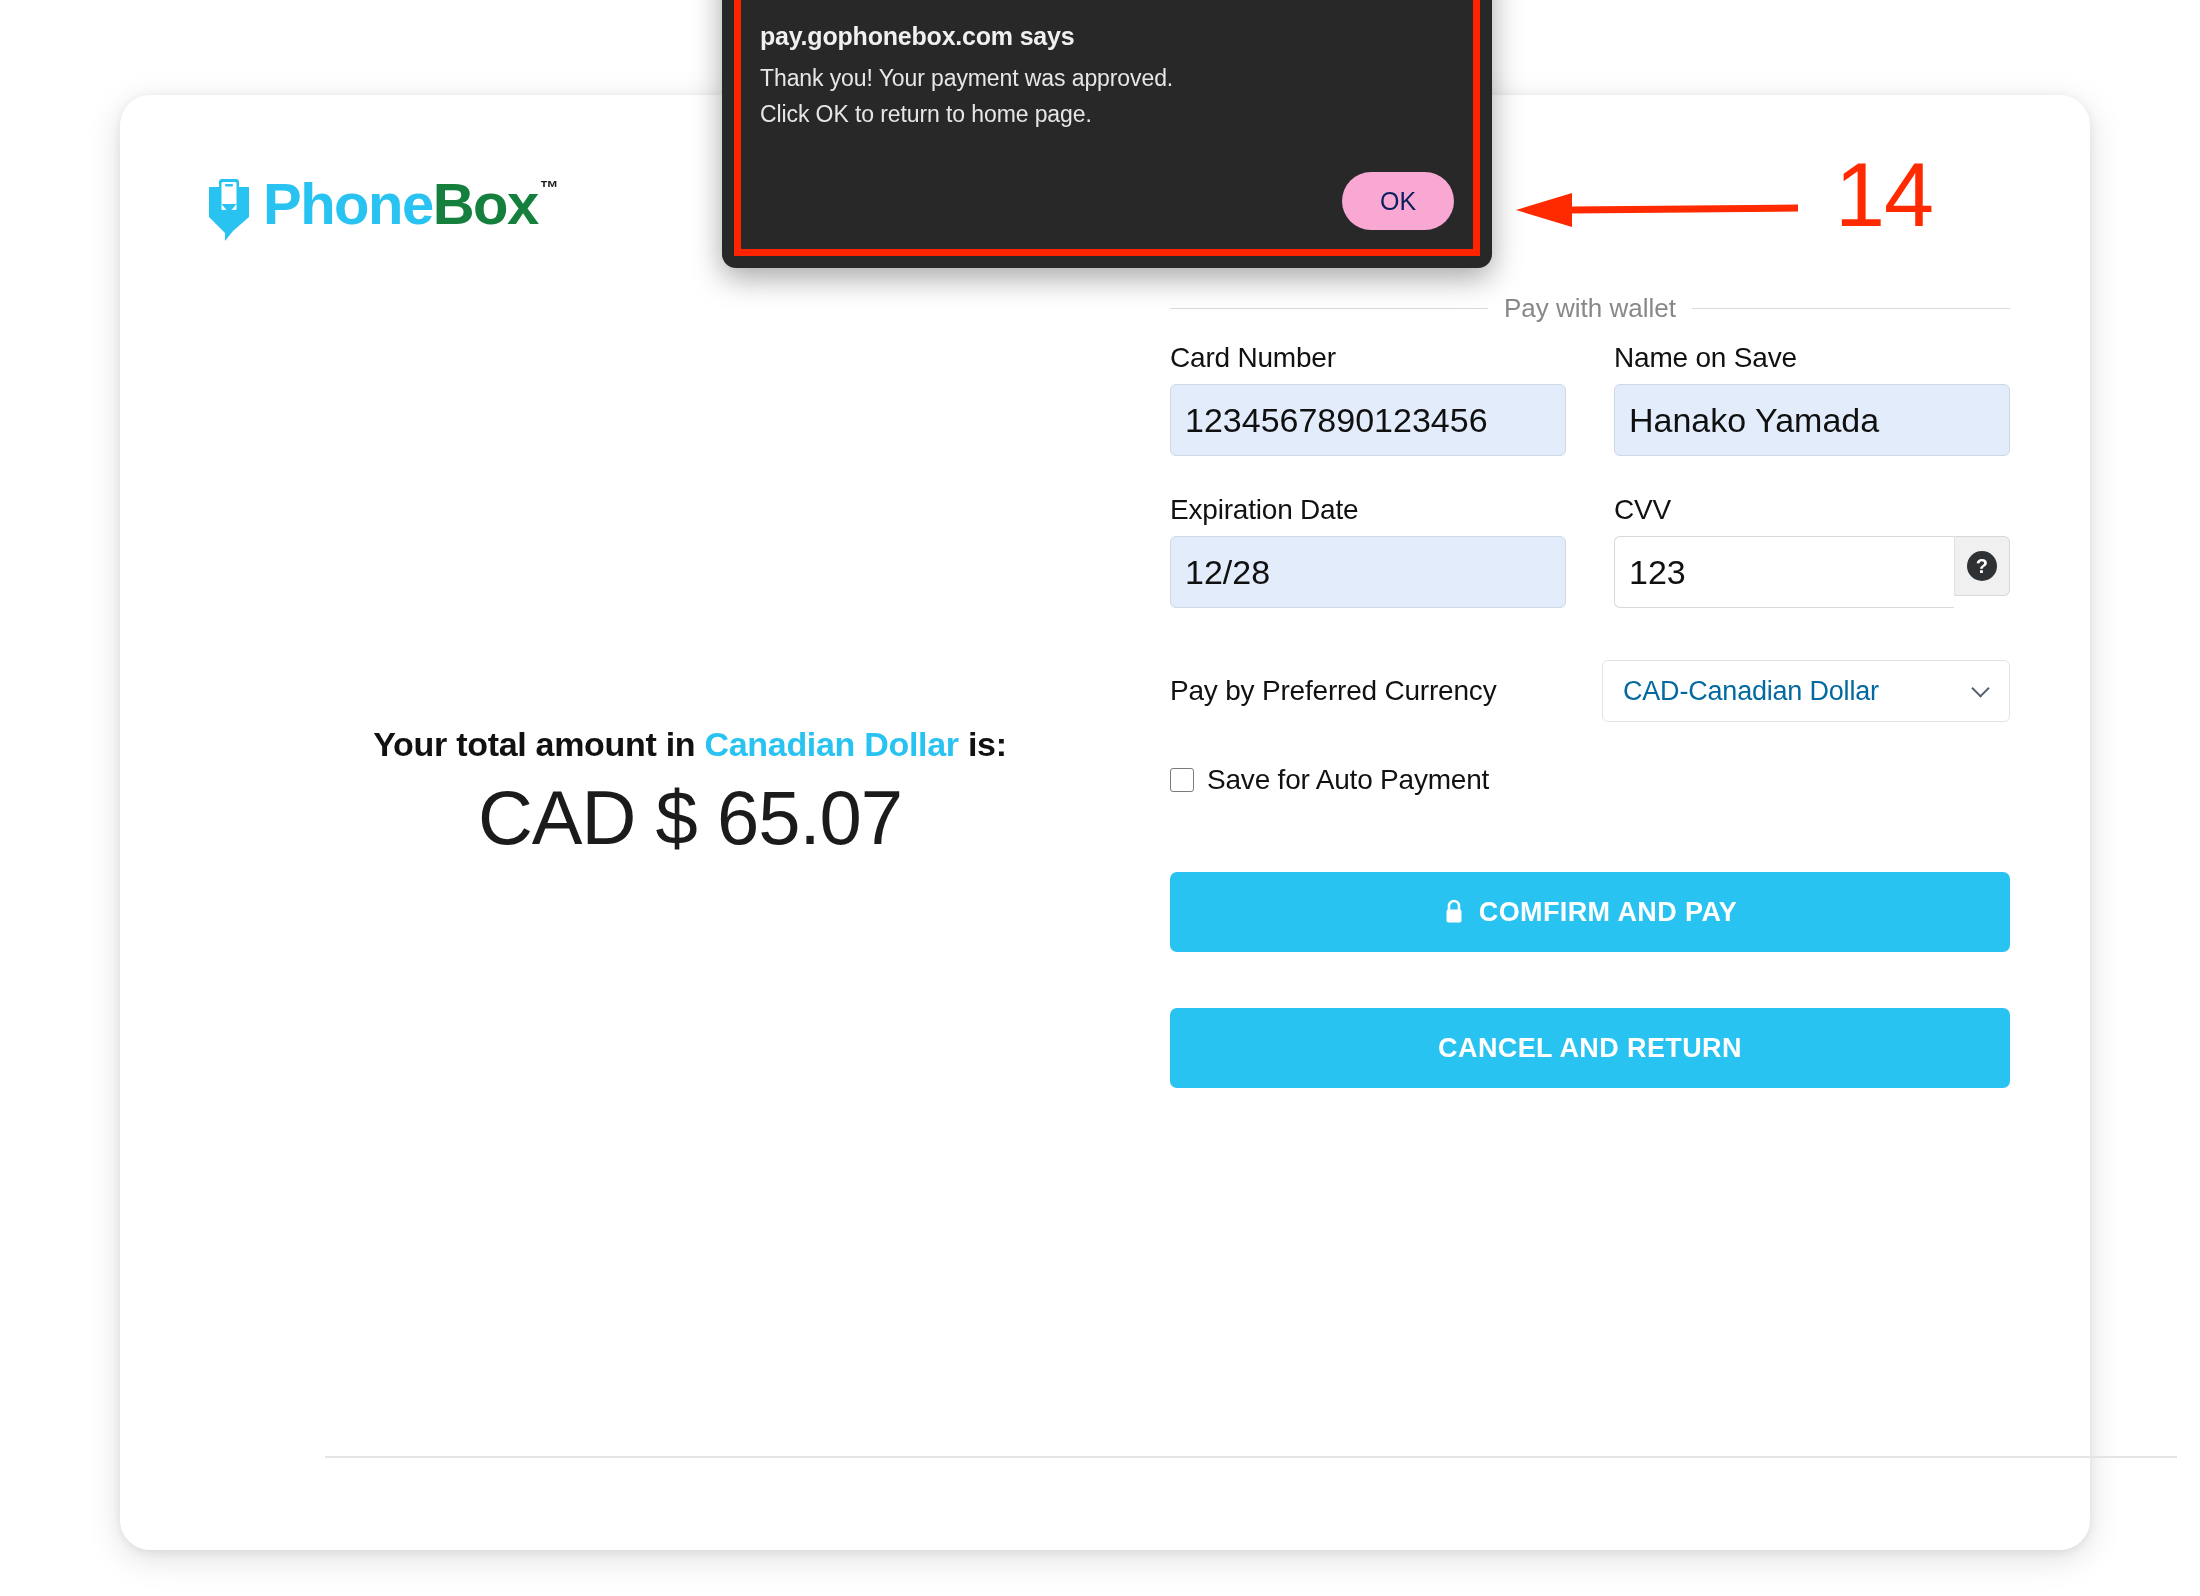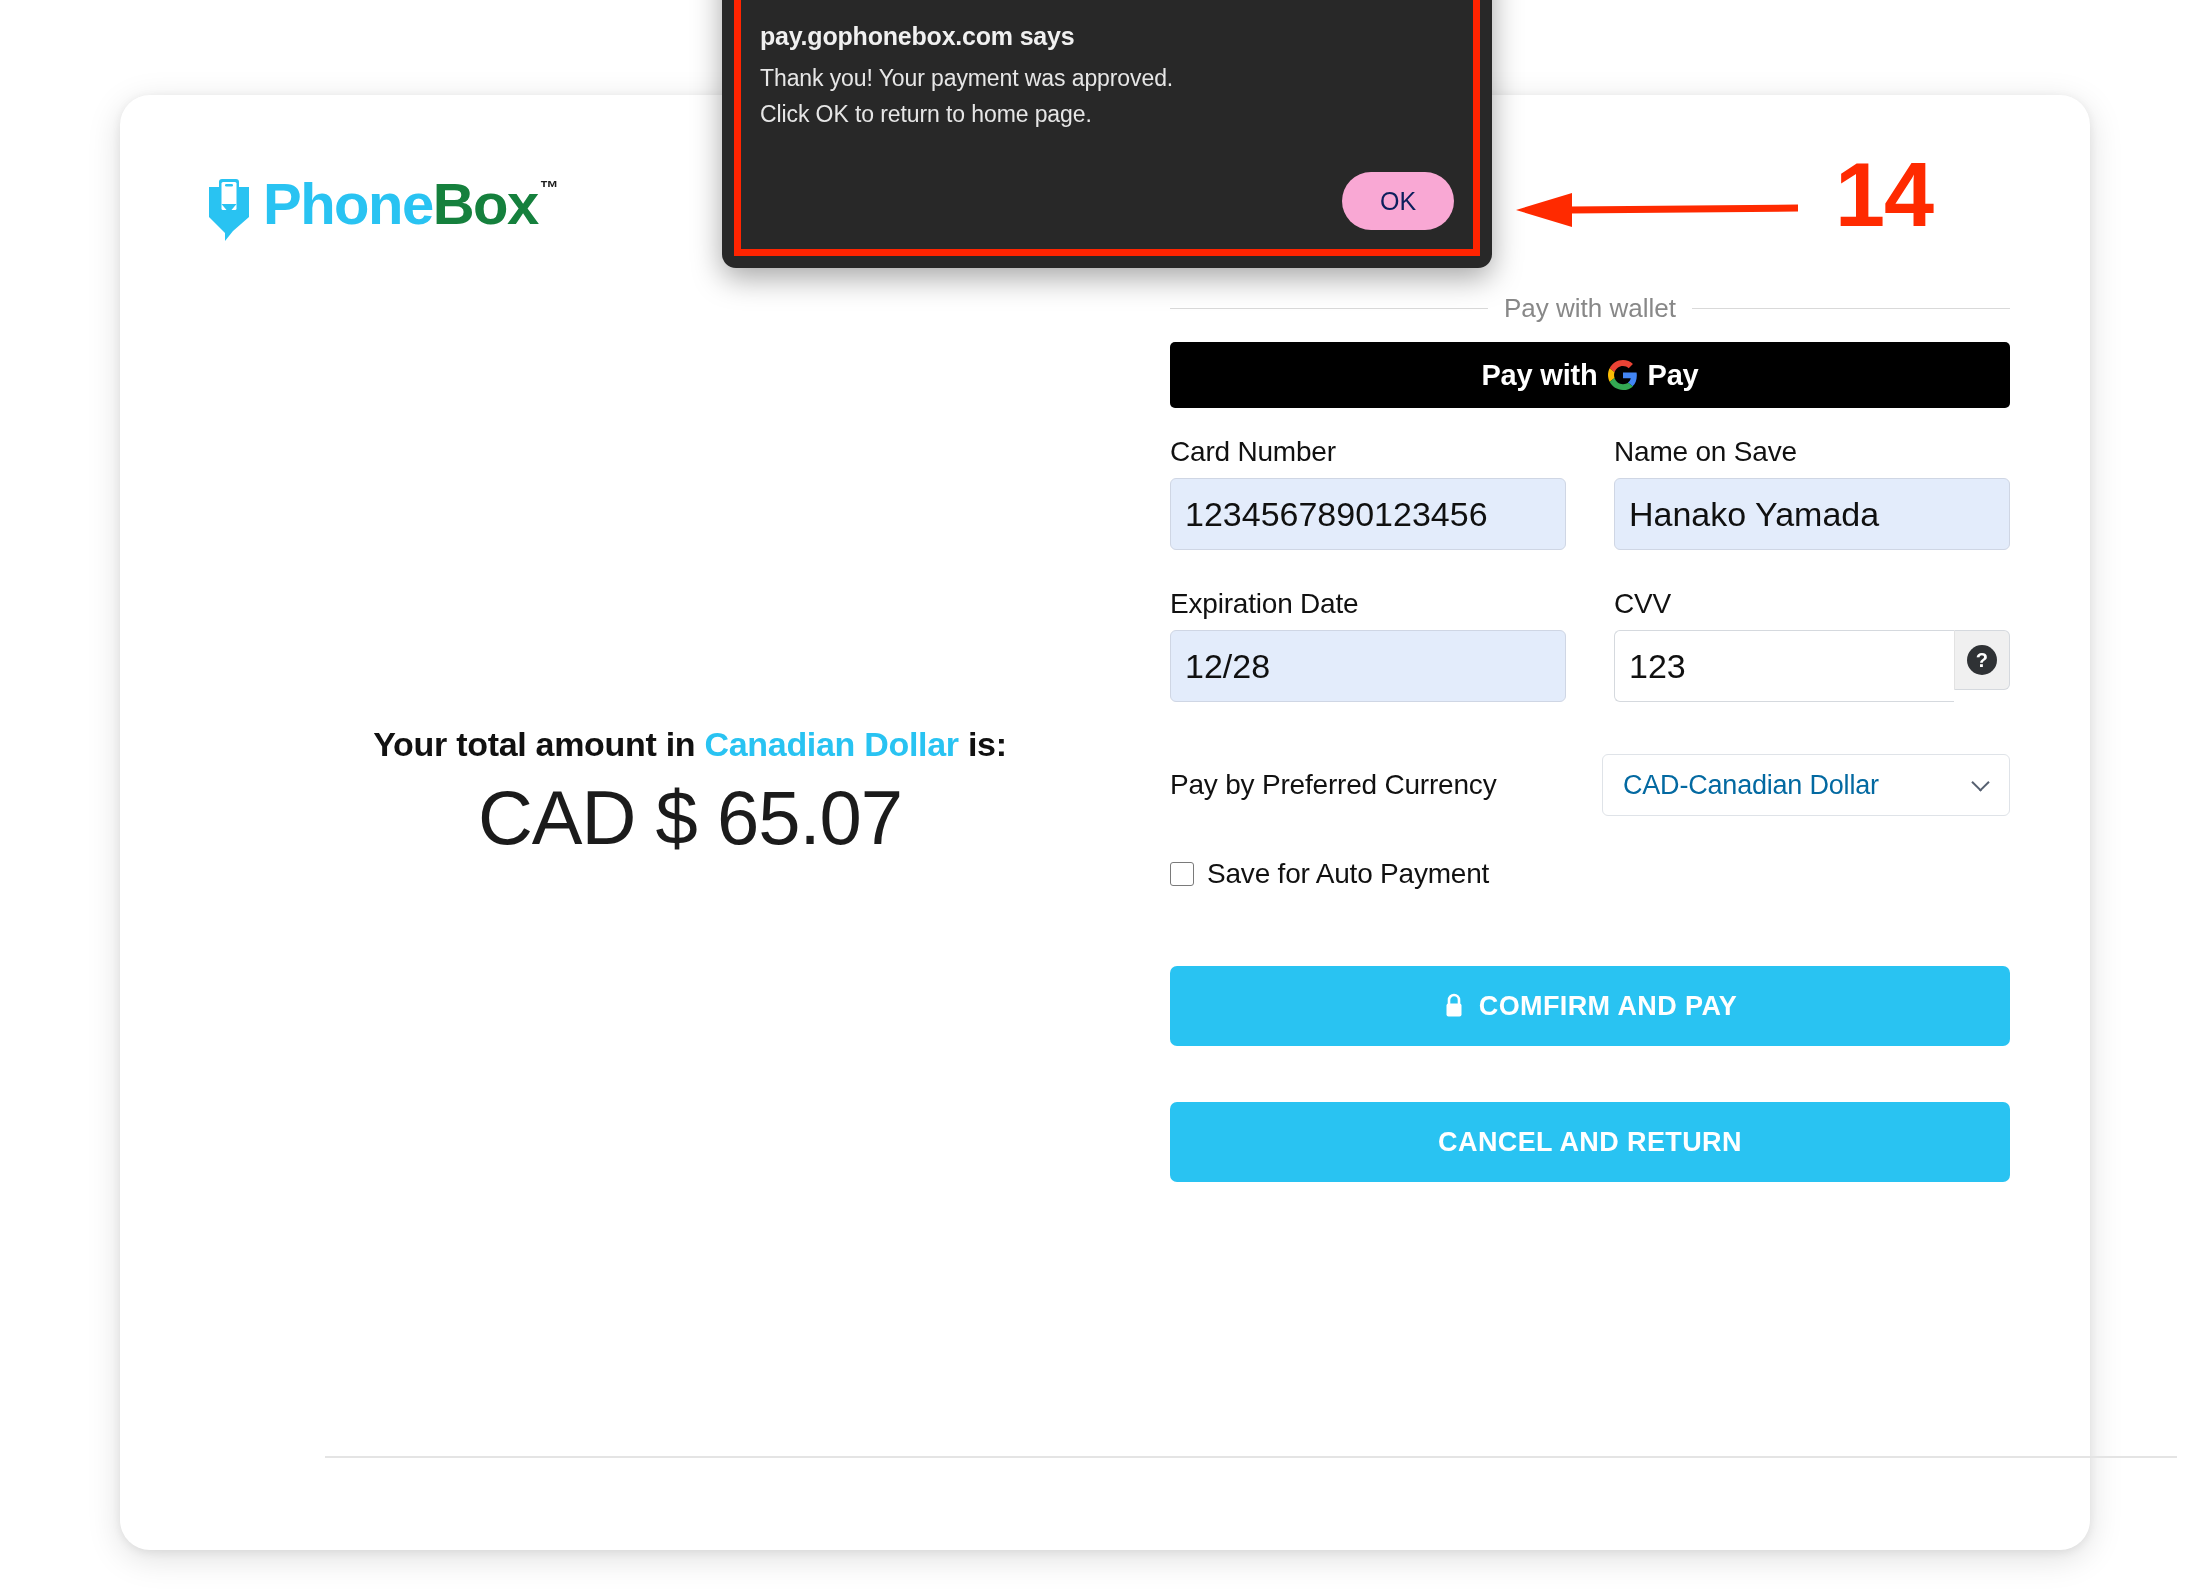--- a/index.html
+++ b/index.html
@@ -333,21 +333,21 @@
     top: 190px;
     width: 290px;
     height: 40px;
   }
   .annot-num {
     position: absolute;
     left: 1835px;
     top: 150px;
     color: #FF2A00;
     font-size: 90px;
-    font-weight: bold;
+    font-weight: normal;
     line-height: 90px;
     letter-spacing: -1px;
   }
 </style>
 </head>
 <body>
 
 <div id="stage">
 
   <div class="page-card">
@@ -374,30 +374,20 @@
 
     <div class="bottom-rule"></div>
   </div>
 
   <div class="pay-col">
 
     <div class="sep">
       <span>Pay with wallet</span>
     </div>
 
-    <button class="gpay-btn">
-      <span>Pay with</span>
-      <svg class="gpay-logo" width="30" height="30" viewBox="0 0 48 48">
-        <path fill="#EA4335" d="M24 9.5c3.5 0 6.6 1.2 9.1 3.6l6.8-6.8C35.9 2.4 30.3 0 24 0 14.6 0 6.5 5.4 2.6 13.2l7.9 6.2C12.4 13.7 17.7 9.5 24 9.5z"></path>
-        <path fill="#4285F4" d="M46.1 24.6c0-1.6-.1-3.2-.4-4.6H24v9.1h12.4c-.5 2.9-2.1 5.3-4.6 7l7.6 5.9c4.4-4.1 6.7-10.1 6.7-17.4z"></path>
-        <path fill="#FBBC05" d="M10.5 28.6c-.5-1.4-.8-2.9-.8-4.6s.3-3.2.8-4.6l-7.9-6.2C1 16.3 0 20 0 24s1 7.7 2.6 10.8l7.9-6.2z"></path>
-        <path fill="#34A853" d="M24 48c6.5 0 11.9-2.1 15.9-5.8l-7.6-5.9c-2.1 1.4-4.8 2.3-8.3 2.3-6.3 0-11.6-4.2-13.5-9.9l-7.9 6.2C6.5 42.6 14.6 48 24 48z"></path>
-      </svg>
-      <span>Pay</span>
-    </button>
 
 
     <div class="field-row">
       <div class="field">
         <label class="field-label">Card Number</label>
         <input class="text-input" type="text" value="1234567890123456" style="">
       </div>
       <div class="field">
         <label class="field-label">Name on Save</label>
         <input class="text-input" type="text" value="Hanako Yamada" style="">

